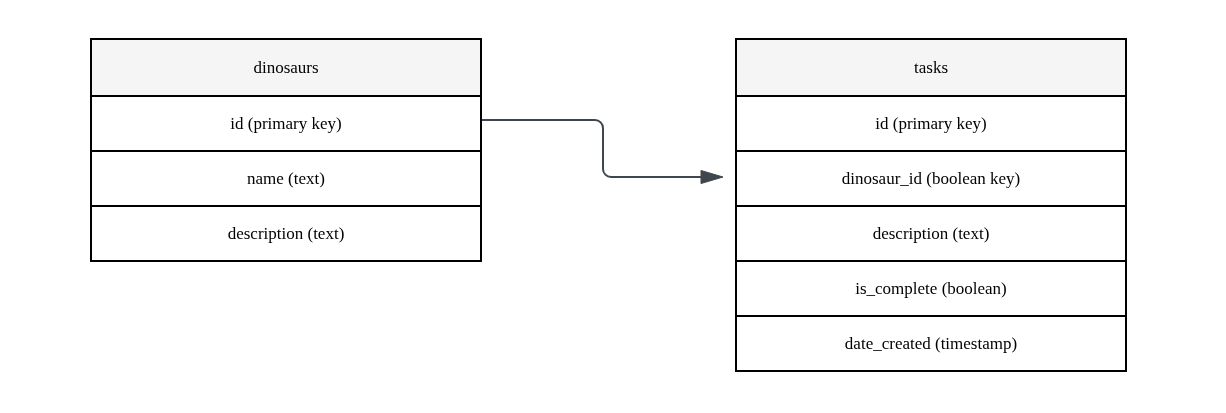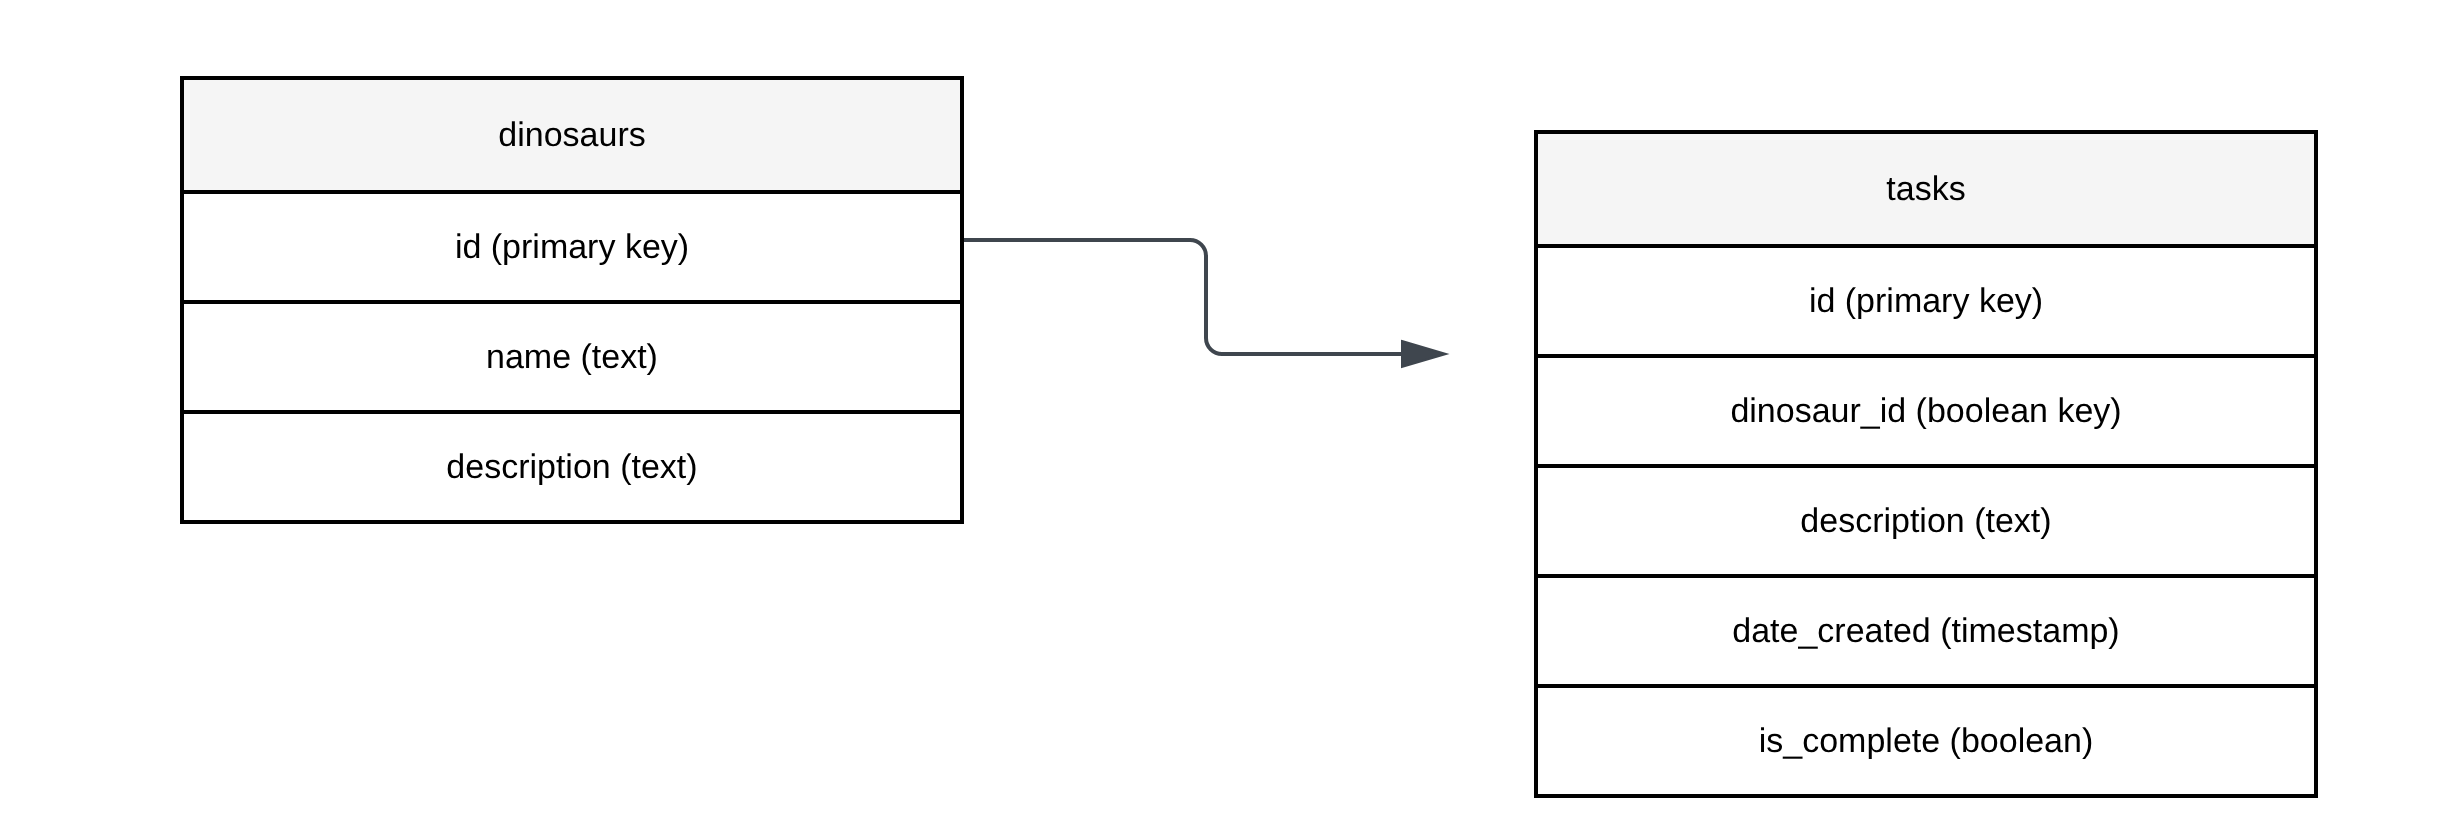--- a/index.html
+++ b/index.html
@@ -16,20 +16,21 @@
     width: 1226px;
     height: 413px;
     position: relative;
     overflow: hidden;
   }
   .canvas {
     position: absolute;
     inset: 0;
     width: 1226px;
     height: 413px;
+    font-family: Liberation Serif, serif;
   }
   .er-table {
     position: absolute;
     width: 392px;
     border: 2px solid var(--border);
     background: var(--row-fill);
   }
   .er-table .cell {
     height: 55px;
     display: flex;
@@ -37,21 +38,21 @@
     justify-content: center;
     font-size: 17px;
     color: var(--text);
     background: var(--row-fill);
     border-top: 2px solid var(--border);
     white-space: nowrap;
   }
   .er-table .cell:first-child { border-top: none; }
   .er-table .cell.header { background: var(--header-fill); }
   #table-dinosaurs { left: 90px; top: 38px; }
-  #table-tasks     { left: 767px; top: 38px; margin-top: 27px; }
+  #table-tasks     { left: 735px; top: 38px; }
   svg.connector-layer {
     position: absolute;
     inset: 0;
     width: 1226px;
     height: 413px;
     pointer-events: none;
   }
   svg.connector-layer .hit { pointer-events: stroke; }
 </style>
 </head>
@@ -64,22 +65,22 @@
     <div class="cell">id (primary key)</div>
     <div class="cell">name (text)</div>
     <div class="cell">description (text)</div>
   </div>
 
   <div class="er-table" id="table-tasks">
     <div class="cell header">tasks</div>
     <div class="cell">id (primary key)</div>
     <div class="cell">dinosaur_id (boolean key)</div>
     <div class="cell">description (text)</div>
+    <div class="cell">is_complete (boolean)</div>
     <div class="cell">date_created (timestamp)</div>
-    <div class="cell">is_complete (boolean)</div>
   </div>
 
   <svg class="connector-layer" viewBox="0 0 1226 413">
     <path class="hit" d="M 482 120 H 595 A 8 8 0 0 1 603 128 V 169 A 8 8 0 0 0 611 177 H 702" fill="none" style="stroke: var(--connector);" stroke-width="2"></path>
     <polygon class="hit" points="701,170.5 723,177 701,183.5" style="fill: var(--connector); stroke: var(--connector);" stroke-width="1"></polygon>
   </svg>
 
 </div>
 
 </body></html>

